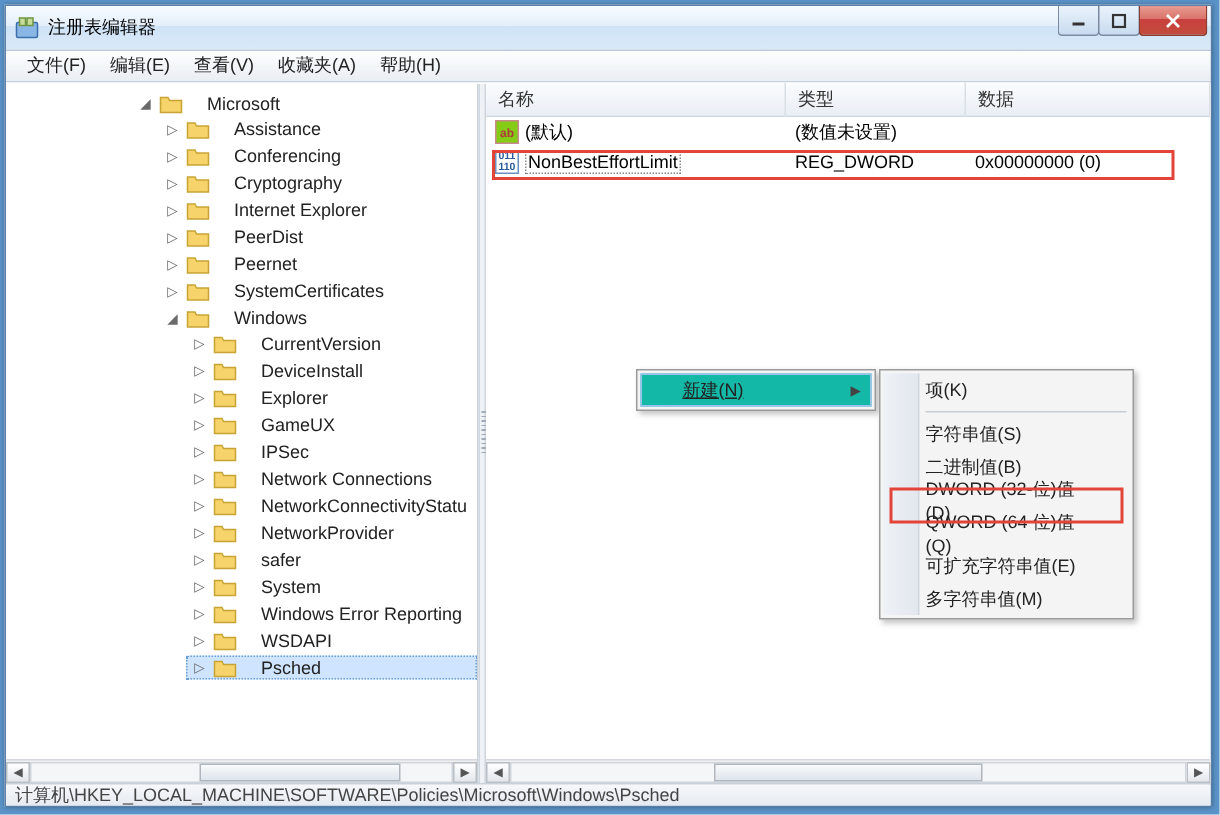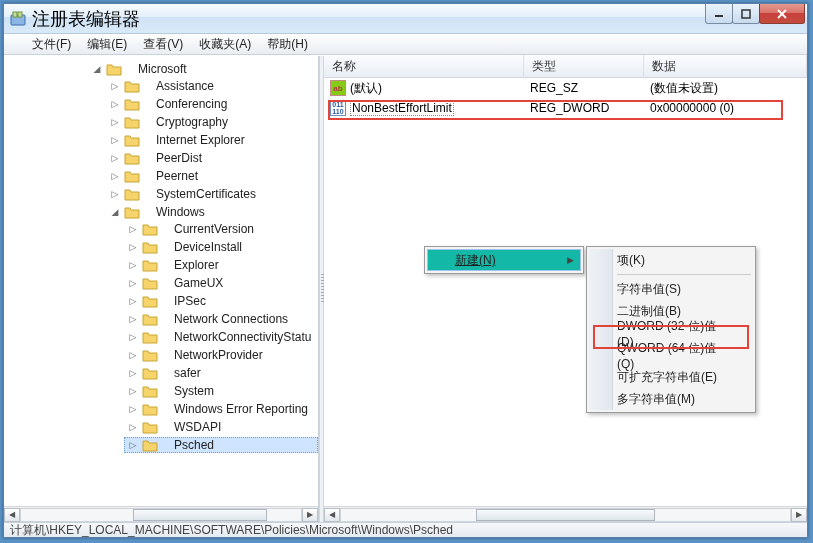--- a/index.html
+++ b/index.html
@@ -14,43 +14,43 @@
     position: relative;
   }
 
   .titlebar {
     height: 30px; display: flex; align-items: center;
     background: linear-gradient(to bottom, #f6fbff 0%, #e4effa 45%, #cfe3f6 46%, #d9e9f8 100%);
     border-bottom: 1px solid #b7c9dc;
     padding: 0 4px;
   }
   .titlebar .app-icon { width: 16px; height: 16px; margin: 0 6px 0 2px; }
-  .titlebar .title { flex: 1; color: #000; font-size: 18px; }
+  .titlebar .title { flex: 1; color: #000; font-size: 12px; }
   .win-btns { display: flex; gap: 0; height: 20px; position: absolute; top: 0; right: 2px; }
   .win-btn {
     width: 28px; height: 20px;
     border: 1px solid #7a8aa0; border-top: none;
     display: flex; align-items: center; justify-content: center;
     font-size: 10px; color: #333;
     background: linear-gradient(to bottom, #eaf3fc, #c8dbef);
     border-radius: 0 0 3px 3px;
     margin-left: -1px;
   }
   .win-btn.close {
     width: 46px;
     background: linear-gradient(to bottom, #e89a90 0%, #d9746a 45%, #c9403e 46%, #c24c3c 100%);
     color: #fff; border-color: #8a3b32;
   }
   .win-btn svg { display:block; }
 
   .menubar {
-    height: 21px; display: flex; align-items: center;
+    height: 21px; display: flex; align-items: flex-end;
     background: linear-gradient(to bottom, #fdfefe, #e9eef4);
     border-bottom: 1px solid #c8d2de;
-    padding: 0 20px;
+    padding: 0 6px;
   }
   .menuitem { padding: 2px 8px; color: #222; cursor: default; }
 
   .client {
     flex: 1; display: flex; position: relative;
     border-top: 1px solid #fff;
   }
 
   .tree-pane {
     width: 315px; border-right: 1px solid #c8d0d8;
@@ -465,21 +465,20 @@
         <div class="col col-name">名称</div>
         <div class="col col-type">类型</div>
         <div class="col col-data">数据</div>
       </div>
       <div class="list-rows">
         <div class="row">
           <div class="cell cell-name">
             <span class="val-icon ab">ab</span>
             <span>(默认)</span>
           </div>
-          <div class="cell cell-type">REG_SZ</div>
           <div class="cell cell-data">(数值未设置)</div>
         </div>
         <div class="row highlight">
           <div class="cell cell-name">
             <span class="val-icon bin">011<br>110</span>
             <span class="sel-text">NonBestEffortLimit</span>
           </div>
           <div class="cell cell-type">REG_DWORD</div>
           <div class="cell cell-data">0x00000000 (0)</div>
         </div>

